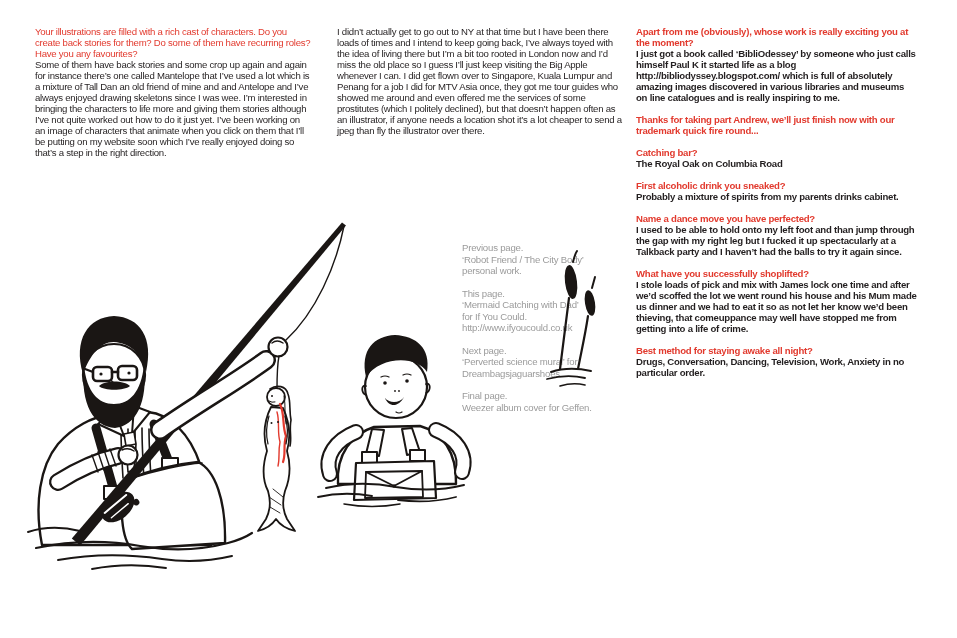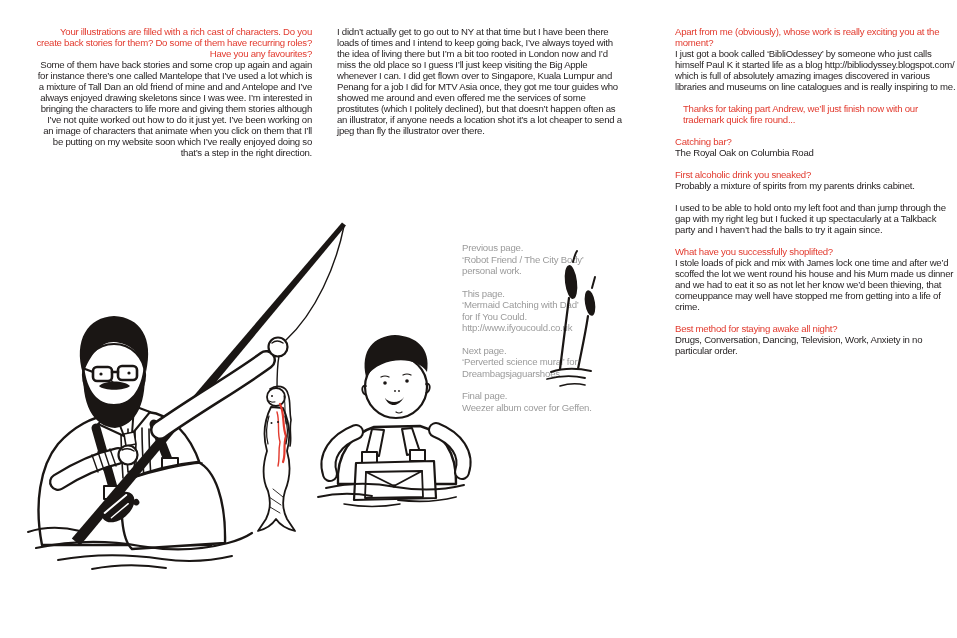--- a/index.html
+++ b/index.html
@@ -18,27 +18,27 @@
     font-family:"Liberation Sans","DejaVu Sans",sans-serif;
     color:var(--body);
   }
   .col{
     position:absolute;
     top:26px;
     font-size:9.6px;
     line-height:11px;
     letter-spacing:-0.25px;
   }
-  #col1{left:35px;width:277px;text-align:right;}
+  #col1{left:35px;width:277px;}
   #col2{left:337px;width:285px;}
-  #col3{left:675px;width:281px;}
+  #col3{left:636px;width:281px;font-weight:bold;}
   .col p{margin:0;}
   .col p.q{color:var(--red);}
   .col p.a{margin:0 0 11px 0;}
-  .col p.outro{color:var(--red);margin:0 0 11px 8px;}
+  .col p.outro{color:var(--red);margin:0 0 11px 0;}
   .captions{
     position:absolute;
     left:462px;top:241px;width:190px;
     color:var(--gray);
     font-size:9.6px;
     line-height:11.5px;
     letter-spacing:-0.2px;
   }
   .cap-group{margin:1px 0 11px 0;}
   .cap-group p{margin:0;}
@@ -63,20 +63,21 @@
   </section>
 
   <section class="col" id="col3">
     <p class="q">Apart from me (obviously), whose work is really exciting you at the moment?</p>
     <p class="a">I just got a book called ‘BibliOdessey’ by someone who just calls himself Paul K it started life as a blog http://bibliodyssey.blogspot.com/ which is full of absolutely amazing images discovered in various libraries and museums on line catalogues and is really inspiring to me.</p>
     <p class="outro">Thanks for taking part Andrew, we’ll just finish now with our trademark quick fire round...</p>
     <p class="q">Catching bar?</p>
     <p class="a">The Royal Oak on Columbia Road</p>
     <p class="q">First alcoholic drink you sneaked?</p>
     <p class="a">Probably a mixture of spirits from my parents drinks cabinet.</p>
+    <p class="q">Name a dance move you have perfected?</p>
     <p class="a">I used to be able to hold onto my left foot and than jump through the gap with my right leg but I fucked it up spectacularly at a Talkback party and I haven’t had the balls to try it again since.</p>
     <p class="q">What have you successfully shoplifted?</p>
     <p class="a">I stole loads of pick and mix with James lock one time and after we’d scoffed the lot we went round his house and his Mum made us dinner and we had to eat it so as not let her know we’d been thieving, that comeuppance may well have stopped me from getting into a life of crime.</p>
     <p class="q">Best method for staying awake all night?</p>
     <p class="a">Drugs, Conversation, Dancing, Television, Work, Anxiety in no particular order.</p>
   </section>
 
   <aside class="captions">
     <div class="cap-group">
       <p>Previous page.</p>

